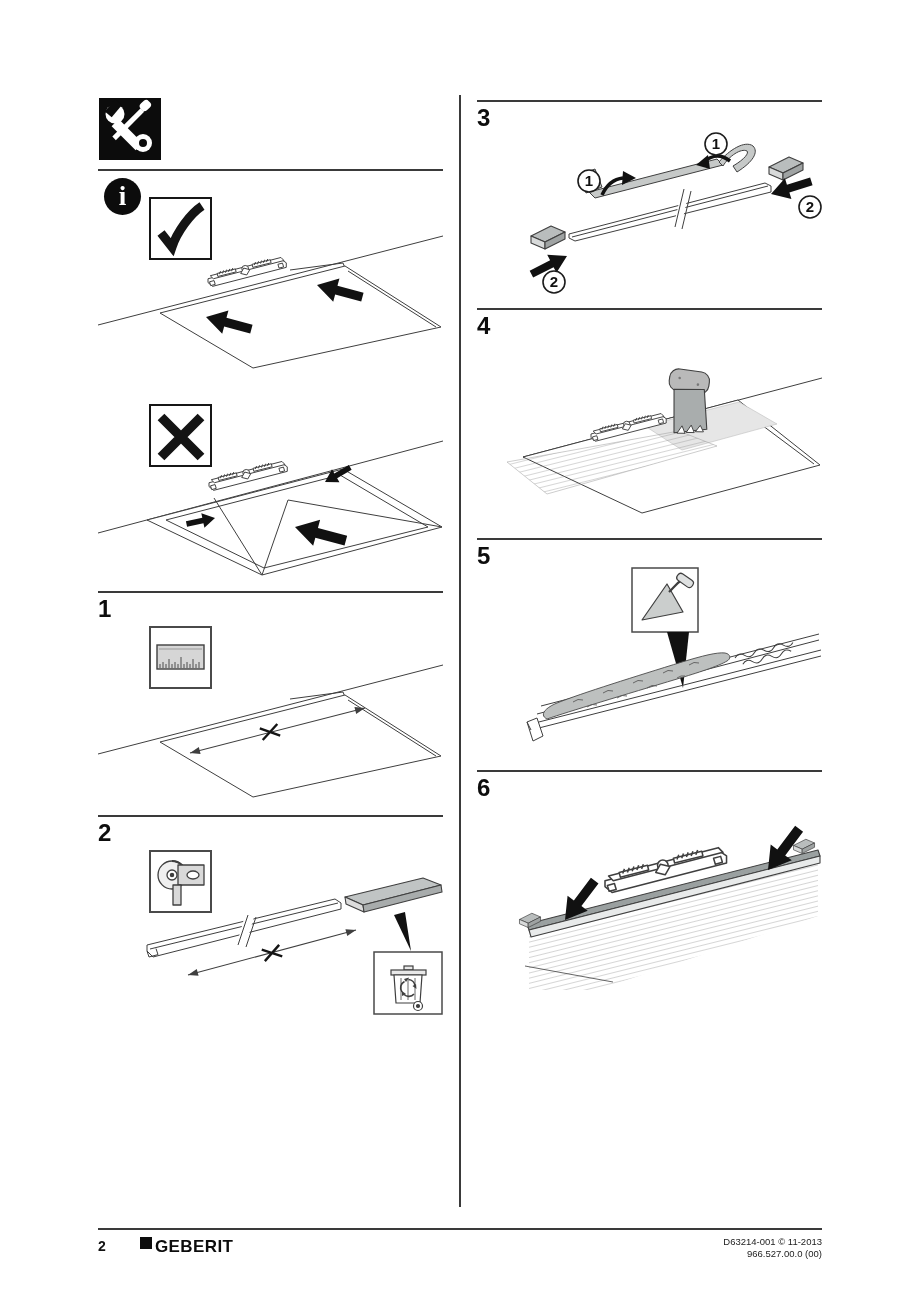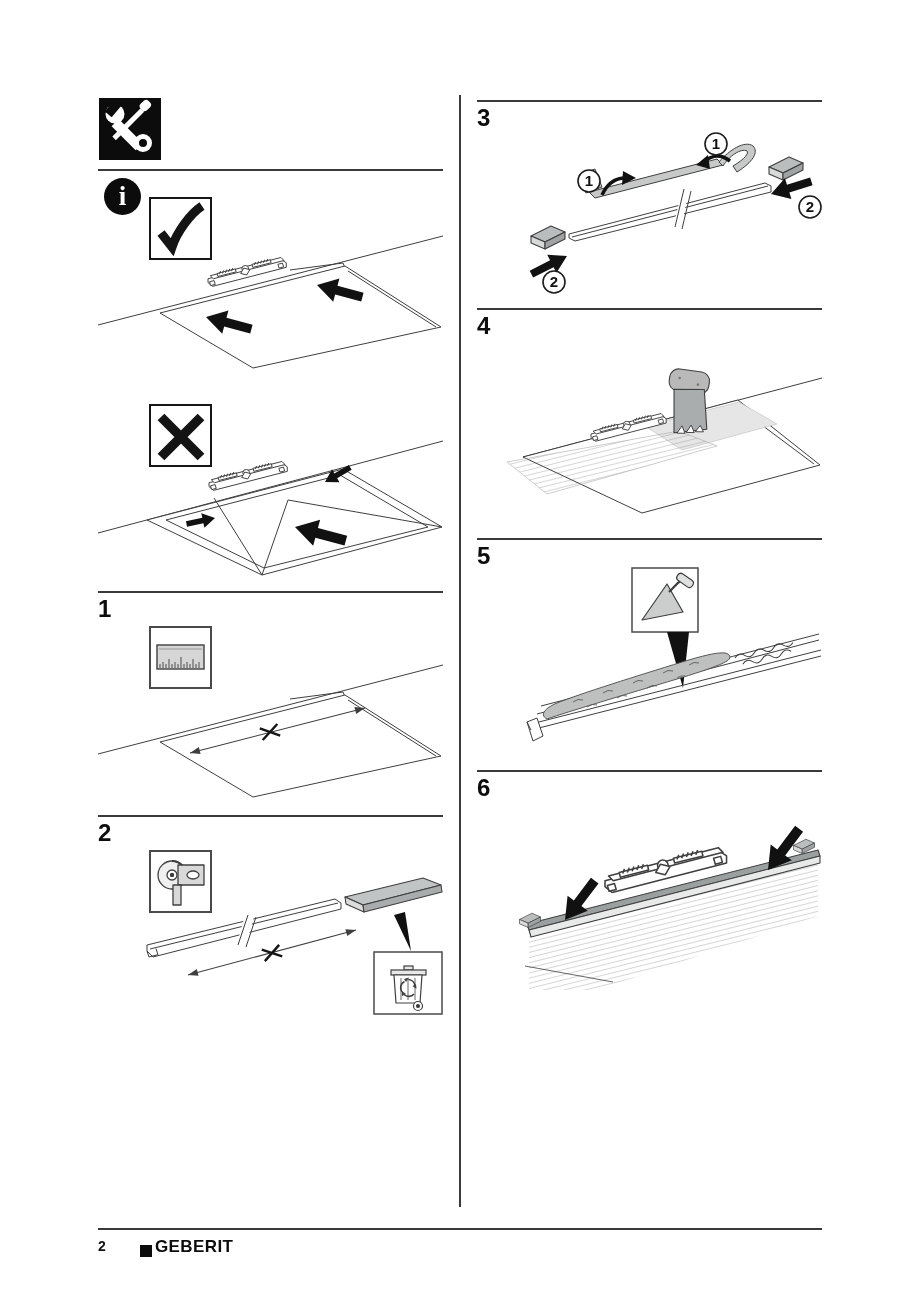--- a/index.html
+++ b/index.html
@@ -9,21 +9,21 @@
   .rule{position:absolute;height:2px;background:#3a3a3a;}
   .vrule{position:absolute;width:2px;background:#3a3a3a;}
   .stepnum{position:absolute;font-size:24px;font-weight:700;color:#0d0d0d;line-height:1;}
   .markbox{position:absolute;width:63px;height:63px;background:#fff;border:2px solid #161616;box-sizing:border-box;}
   .iconbox{position:absolute;width:63px;height:63px;background:#fff;border:2px solid #4a4a4a;box-sizing:border-box;}
   .toolsbox{position:absolute;left:99px;top:98px;width:62px;height:62px;background:#0c0c0c;}
   .infocircle{position:absolute;left:104px;top:178px;width:37px;height:37px;border-radius:50%;
               background:#0c0c0c;color:#fff;display:flex;align-items:center;justify-content:center;
               font-family:"Liberation Serif",serif;font-weight:700;font-size:27px;font-style:normal;}
   .footer-page{position:absolute;left:98px;top:1238px;font-size:14px;font-weight:700;}
-  .logo{position:absolute;left:140px;top:1237px;display:flex;align-items:flex-end;gap:3px;}
+  .logo{position:absolute;left:140px;top:1237px;display:flex;align-items:flex-start;gap:3px;}
   .logo .sq{width:12px;height:12px;background:#0c0c0c;}
   .logo .txt{font-size:17px;font-weight:700;letter-spacing:.4px;color:#0c0c0c;}
   .refblock{position:absolute;left:600px;top:1236px;width:222px;text-align:right;
             font-size:9.5px;line-height:11.5px;color:#222;}
   svg{display:block;}
   svg text{font-family:"Liberation Sans",sans-serif;}
 </style>
 </head>
 <body>
 
@@ -351,14 +351,18 @@
   </svg>
 
   <div class="vrule" style="left:459px;top:95px;height:1112px;"></div>
 
   <div class="rule" style="left:98px;top:1228px;width:724px;"></div>
   <div class="footer-page">2</div>
   <div class="logo">
     <span class="sq"></span>
     <span class="txt">GEBERIT</span>
   </div>
+  <div class="refblock">
+    <div>D63214-001 © 11-2013</div>
+    <div>966.527.00.0 (00)</div>
+  </div>
 
 </div>
 
 </body></html>

